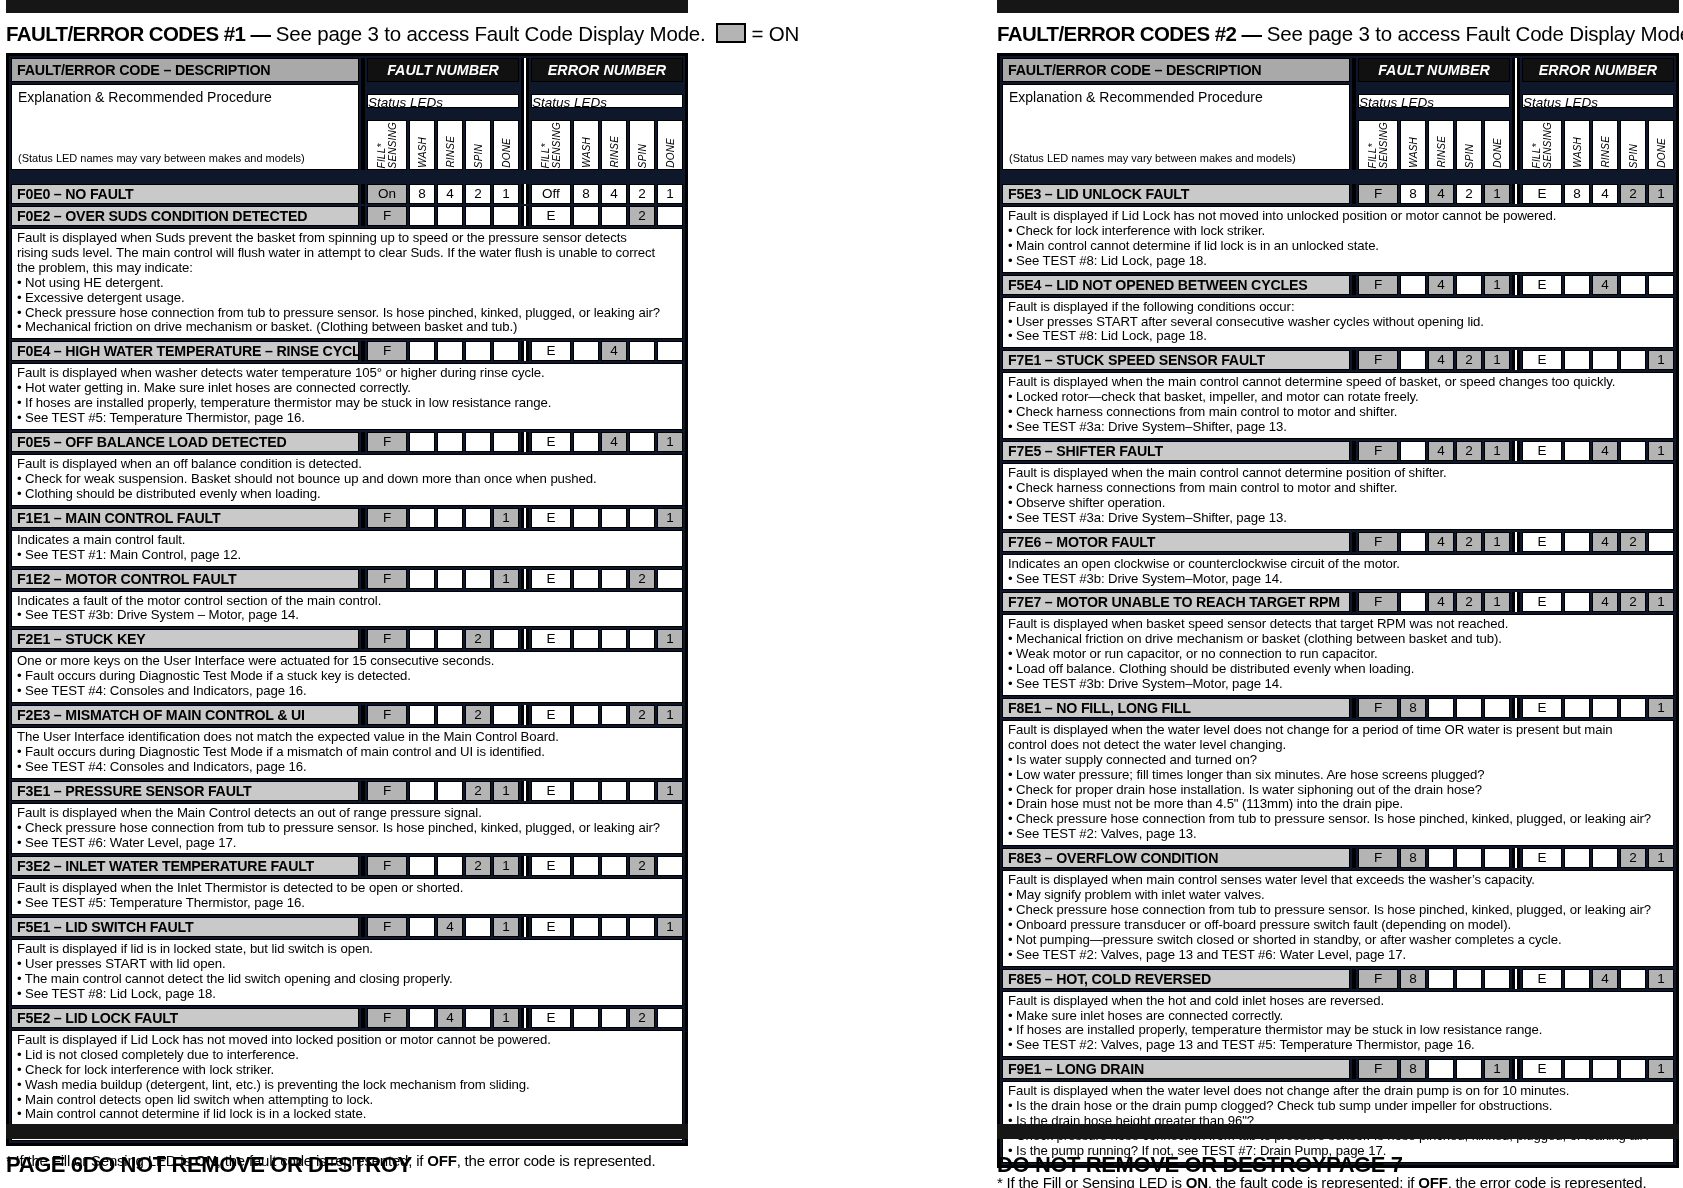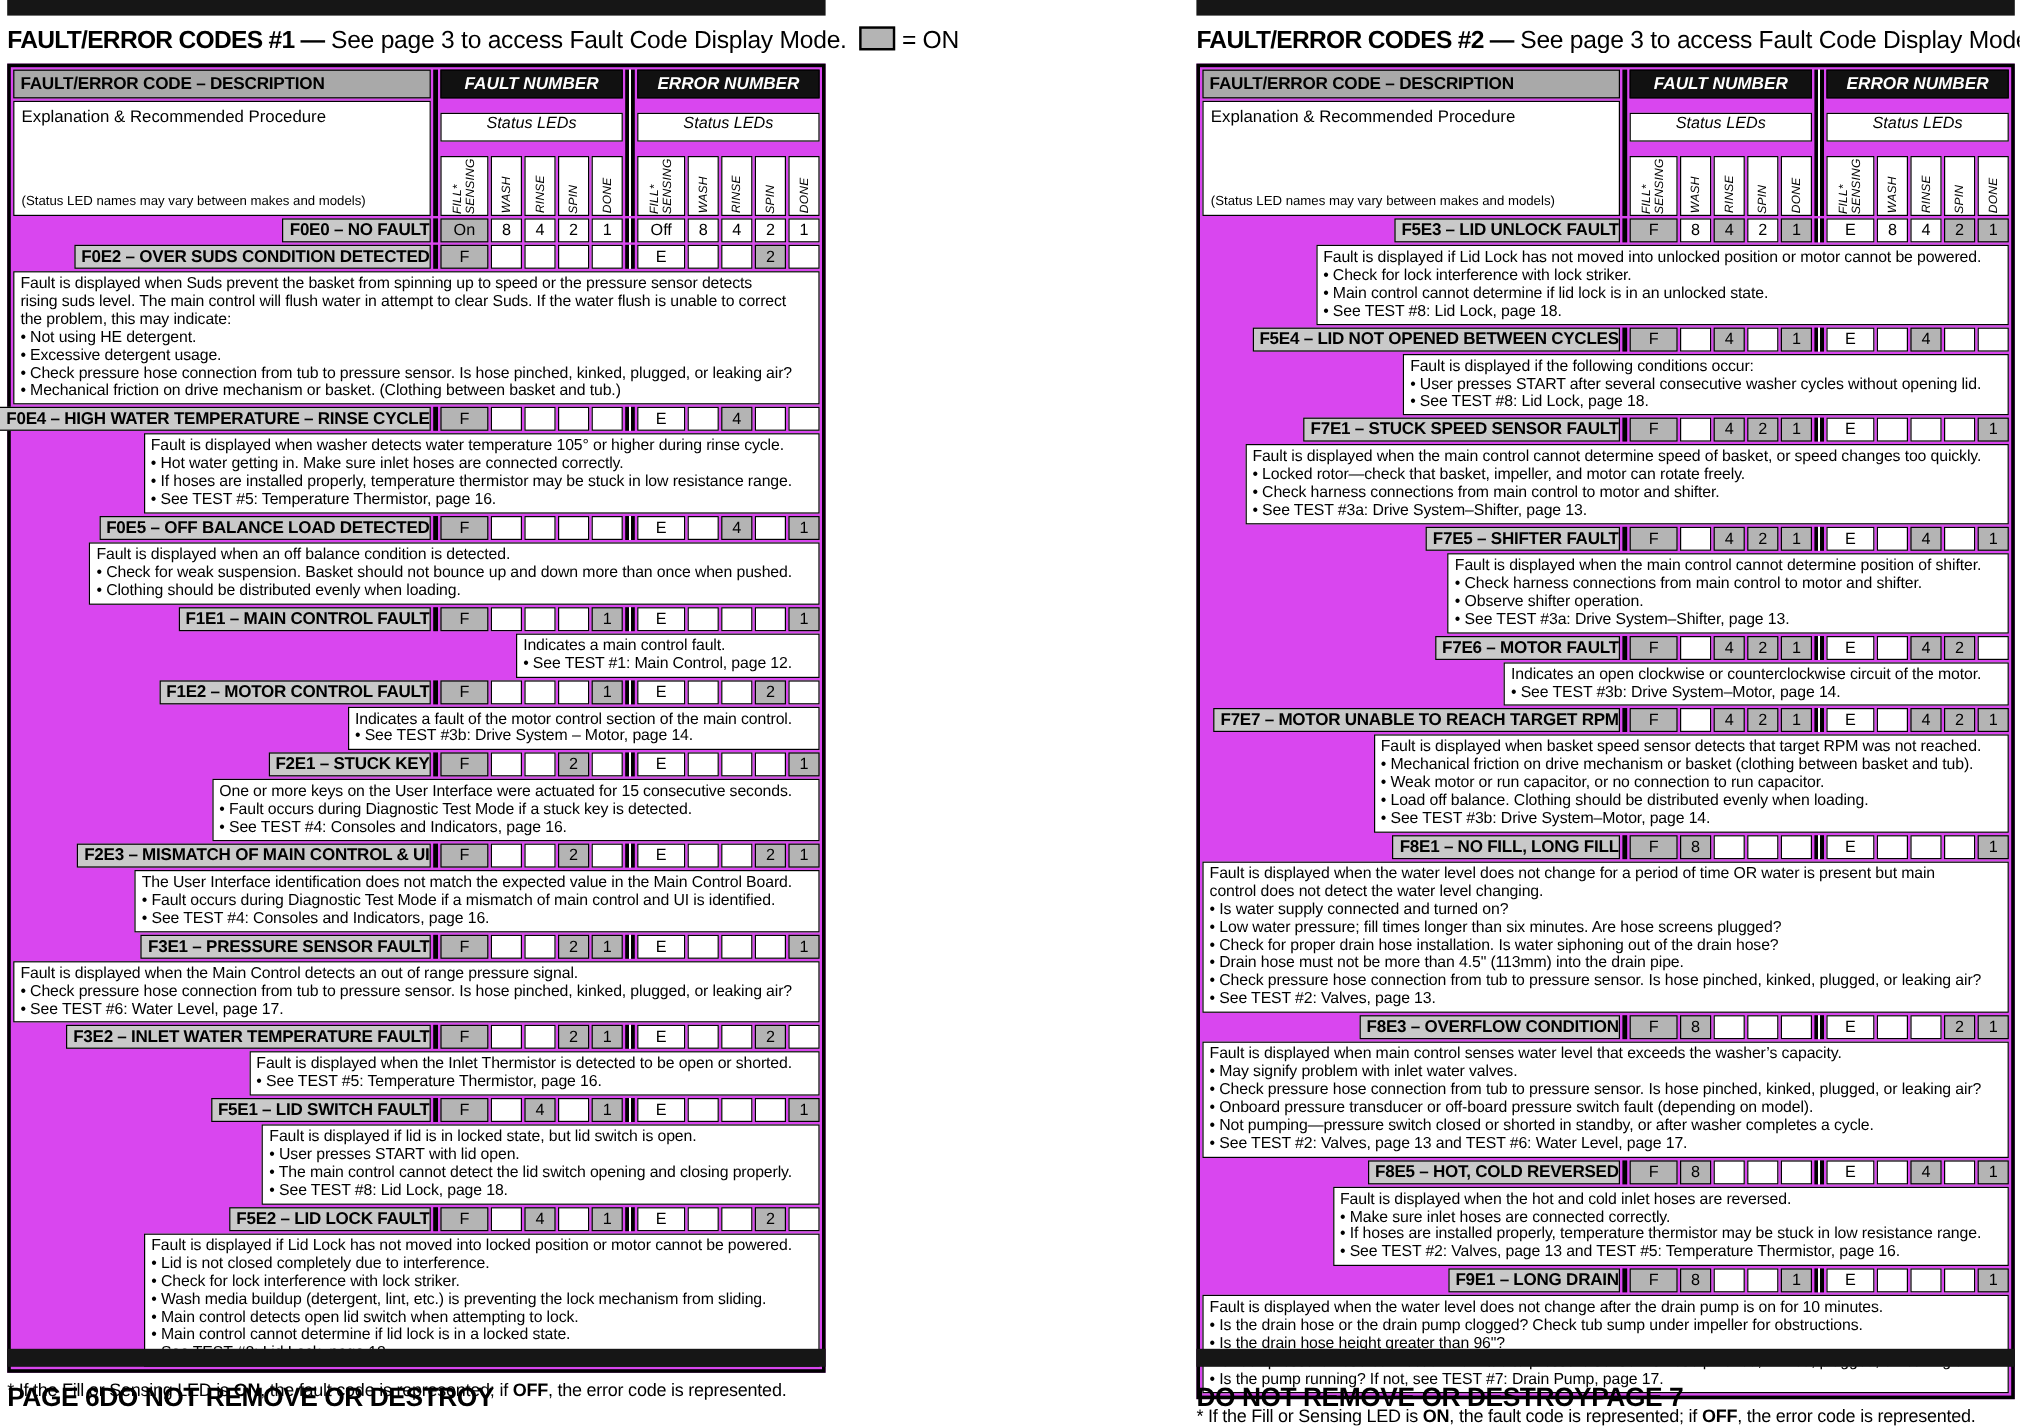--- a/index.html
+++ b/index.html
@@ -7,42 +7,42 @@
        font-family:"Liberation Sans",sans-serif;color:#000;}
   .page{position:absolute;top:0;width:682px;height:1188px;}
   #page-0{left:6px;}
   #page-1{left:997px;}
   .topbar{height:13px;background:#161616;}
   .page-title{margin:9px 0 7px 0;font-size:20.5px;white-space:nowrap;}
   .t-bold{font-weight:bold;letter-spacing:-0.6px;}
   .t-reg{letter-spacing:-0.2px;}
   .swatch{display:inline-block;width:26px;height:16px;background:#b4b4b4;
           border:2px solid #000;vertical-align:-2px;margin:0 6px 0 10px;}
-  .doc-table{border:3px solid #000;padding:2px;background:#d946ef;}
+  .doc-table{border:3px solid #000;padding:2px;background:#0f172a;}
   .cell{border:1px solid #000;box-sizing:border-box;background:#fff;}
   .hdr-row{display:flex;gap:2px;align-items:stretch;}
   .hcol-desc{flex:1;display:flex;flex-direction:column;gap:2px;min-width:0;}
   .hdr-desc{height:24px;background:#a9a9a9;font-weight:bold;font-size:14.3px;
             line-height:22px;padding-left:5px;letter-spacing:-0.2px;}
   .hdr-expl{flex:1;padding:4px 6px;display:flex;flex-direction:column;justify-content:space-between;}
   .expl-main{font-size:14px;line-height:17px;}
   .expl-sub{font-size:11px;line-height:14px;}
   .hcol-block{width:152px;flex:none;display:flex;flex-direction:column;gap:12px;font-style:italic;}
   .hdr-black{height:24px;background:#111;color:#fff;font-weight:bold;font-size:14.3px;
              line-height:22px;text-align:center;border-color:#000;}
-  .hdr-status{height:24px;font-size:13.5px;line-height:16px;text-align:center;}
+  .hdr-status{height:14px;font-size:13.5px;line-height:16px;text-align:left;}
   .hdr-labels{display:flex;gap:2px;height:50px;}
   .lcell{width:26px;flex:none;display:flex;align-items:flex-end;justify-content:center;
          overflow:hidden;padding-bottom:1px;}
   .lfill{width:40px;}
   .vtext{writing-mode:vertical-rl;transform:rotate(180deg);white-space:pre-line;
          font-size:10px;line-height:11px;letter-spacing:0.2px;}
   .vsep{width:4px;background:#000;flex:none;}
   .dsep{width:8px;flex:none;background:linear-gradient(to right,#000 0 3px,#fff 3px 5px,#000 5px 8px);}
-  .rows{display:flex;flex-direction:column;gap:2px;margin-top:2px;align-items:flex-end;}
+  .rows{display:flex;flex-direction:column;gap:2px;margin-top:14px;}
   .trow{display:flex;gap:2px;align-items:stretch;height:20px;}
   .rtitle{flex:1;background:#c9c9c9;font-weight:bold;font-size:14.2px;line-height:19px;
           padding-left:5px;letter-spacing:-0.2px;white-space:nowrap;overflow:hidden;}
   .lc{width:26px;flex:none;text-align:center;font-size:13.5px;line-height:18px;}
   .lc0{width:40px;}
   .on{background:#b4b4b4;}
   .dbox{padding:2px 22px 3px 5px;}
   .dline{font-size:13.2px;line-height:14.9px;letter-spacing:-0.1px;}
   .footnote{font-size:15px;margin-top:6px;letter-spacing:-0.2px;}
   .page-footer{position:absolute;top:1124px;left:0;right:0;}

